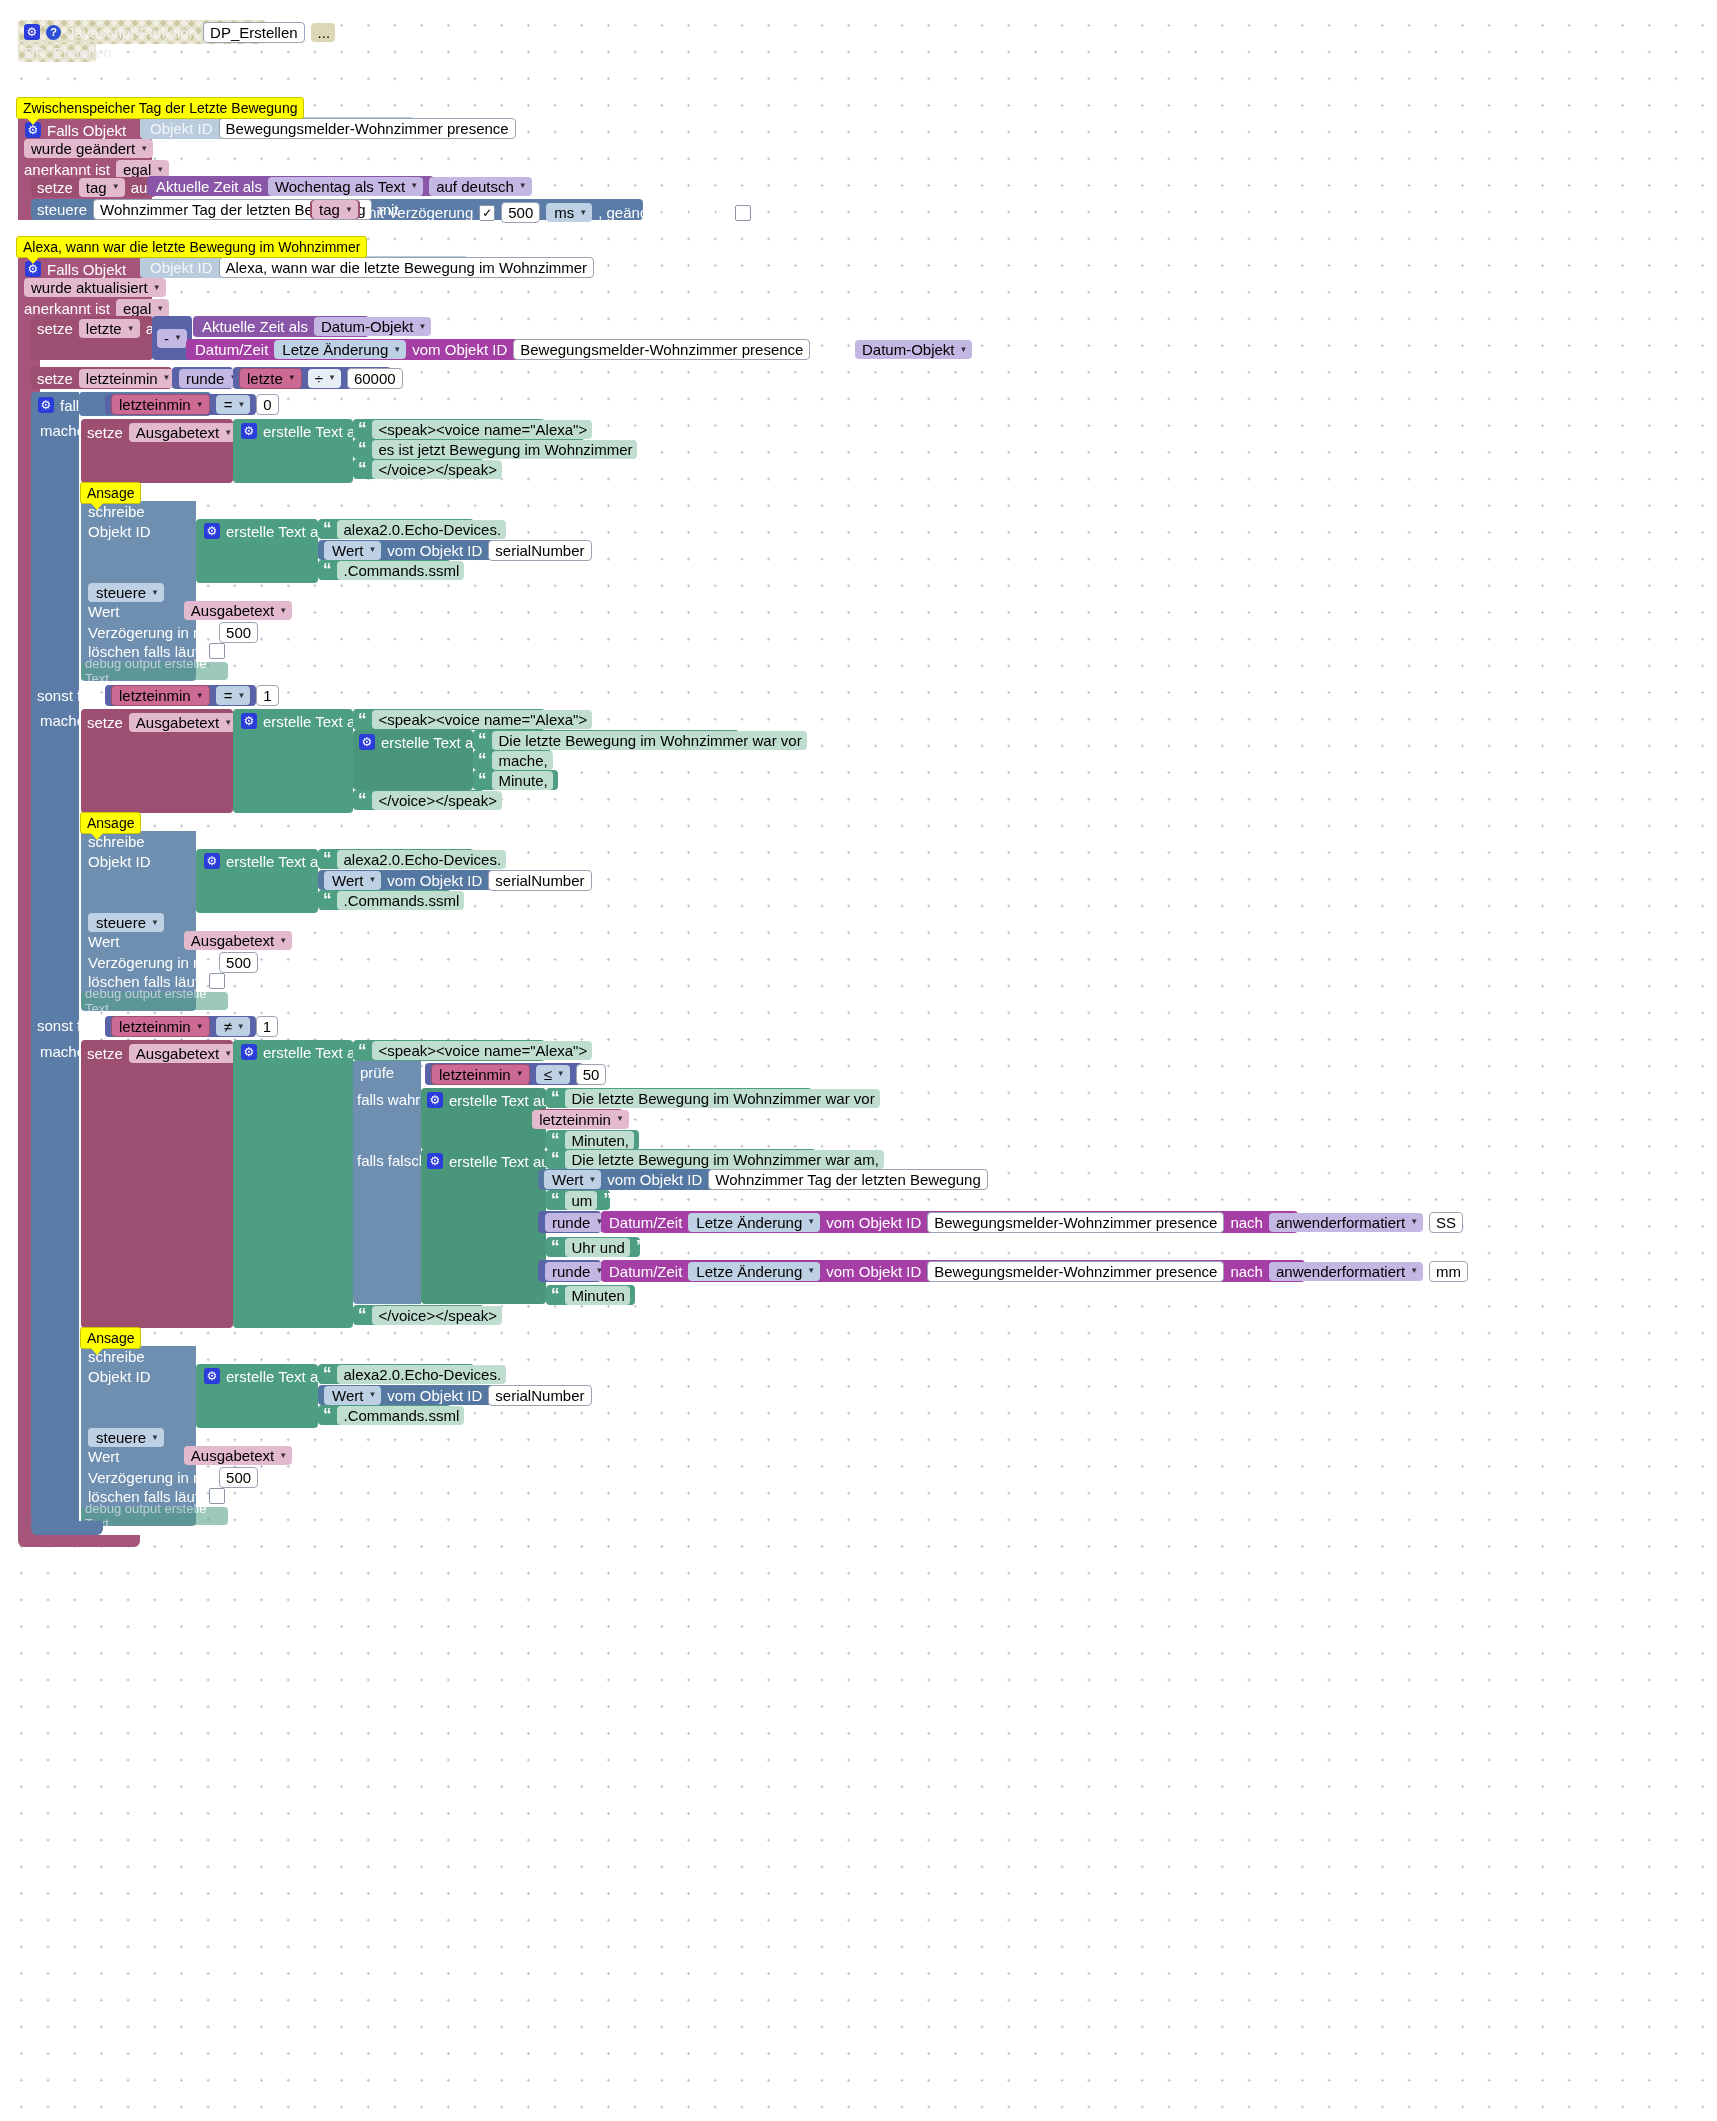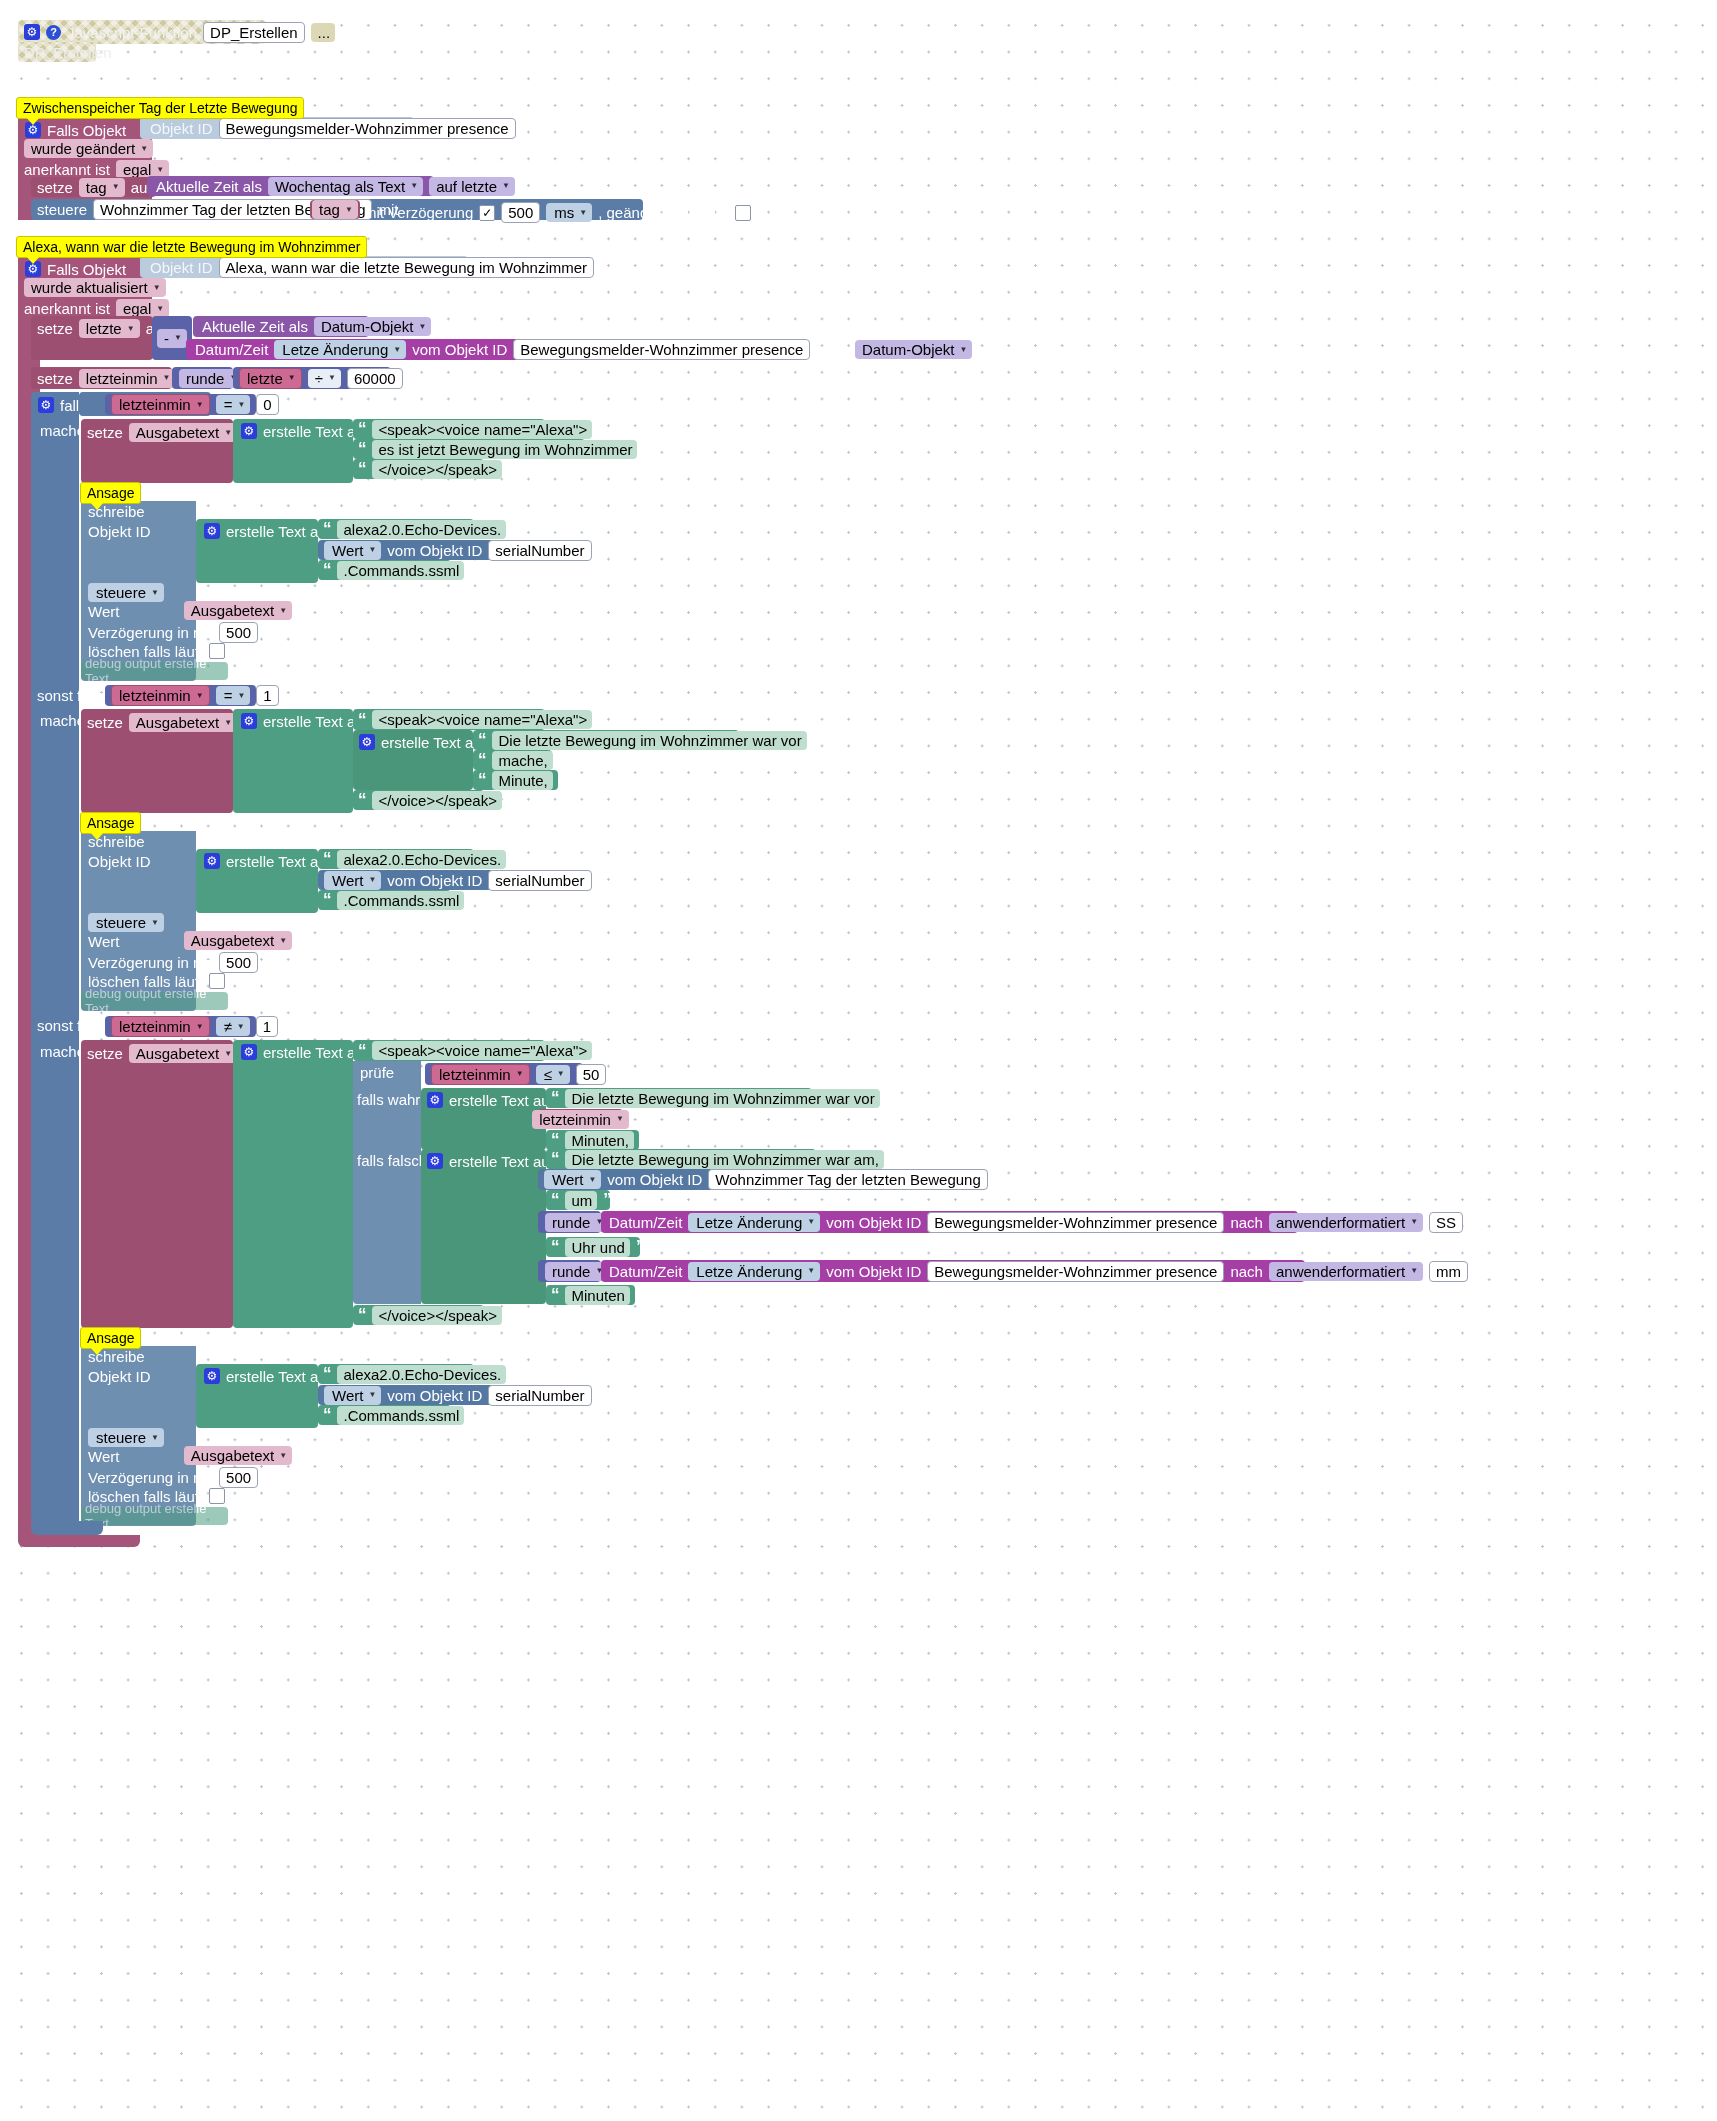--- a/index.html
+++ b/index.html
@@ -142,21 +142,21 @@
   </div>
 </div>
 <div class="blk c-purple" style="left:140px;top:176px;width:287px;height:20px;padding-left:9px;">
   <div class="row">
     <span class="lbl">Aktuelle Zeit als</span>
     <span class="dd lav">
       <span>Wochentag als Text</span>
         <span class="car">▼</span>
     </span>
     <span class="dd lav">
-      <span>auf letzte</span>
+      <span>auf deutsch</span>
         <span class="car">▼</span>
     </span>
   </div>
 </div>
 
 <div class="blk c-blue" style="left:31px;top:199px;width:612px;height:21px;padding-left:6px;">
   <div class="row">
     <span class="lbl">steuere</span>
     <span class="fld">Wohnzimmer Tag der letzten Bewegung</span>
     <span class="lbl">mit</span>

